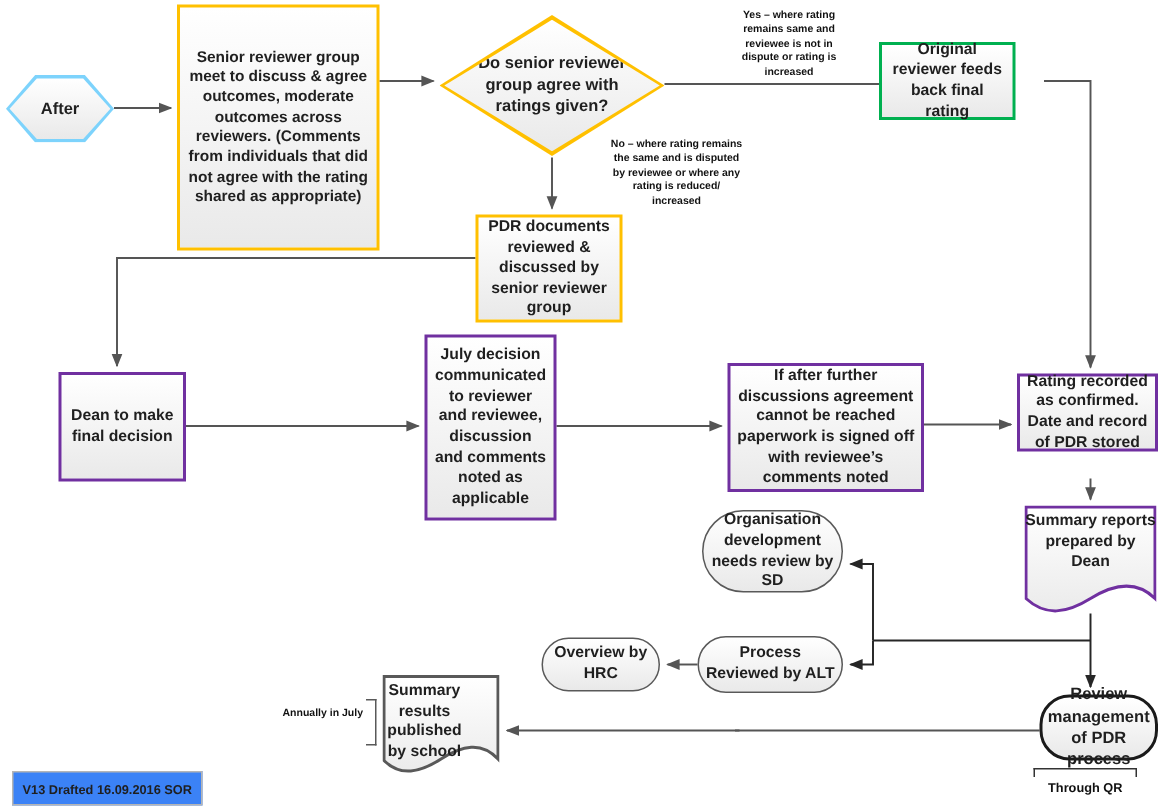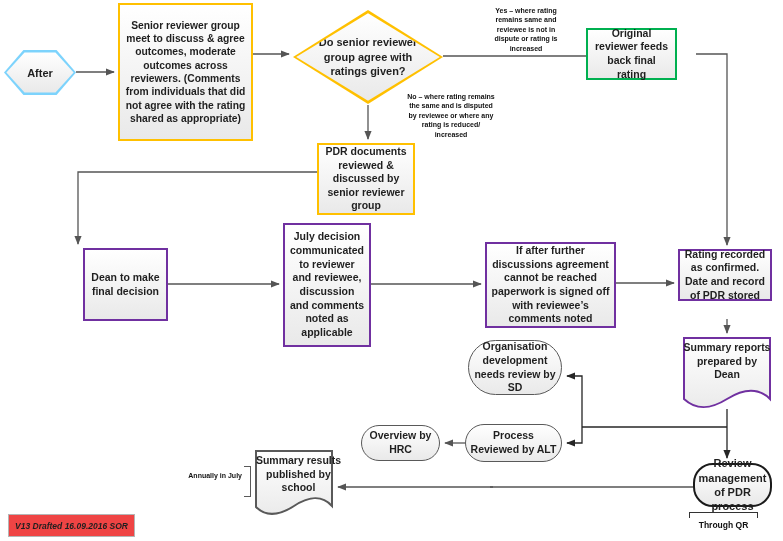--- a/index.html
+++ b/index.html
@@ -32,22 +32,22 @@
     text-align:center;color:#111;
   }
   .docnode{position:absolute;}
   .docnode svg{position:absolute;left:0;top:0;}
   .doctext{
     position:absolute;left:0;right:0;top:4px;text-align:center;
     font-weight:bold;font-size:10.5px;line-height:1.3;color:#1f1f1f;
   }
   .version{
     position:absolute;box-sizing:border-box;border:1px solid #b5b5b5;
-    background:#ef4444;display:flex;align-items:center;justify-content:center;
-    font-size:8.5px;font-weight:bold;color:#1f1f1f;font-style:italic;
+    background:#3b82f6;display:flex;align-items:center;justify-content:center;
+    font-size:8.5px;font-weight:bold;color:#1f1f1f;
   }
   .bracket-right{
     position:absolute;box-sizing:border-box;
     border-top:1.3px solid #595959;border-right:1.3px solid #595959;
     border-bottom:1.3px solid #595959;
   }
   .bracket-top{
     position:absolute;box-sizing:border-box;
     border-top:1.4px solid #333;border-left:1.4px solid #333;border-right:1.4px solid #333;
   }
@@ -88,35 +88,35 @@
     <path d="M727,427 H582"></path>
     <path d="M582,427 V376 H567" marker-end="url(#arrb)"></path>
     <path d="M582,427 V443 H567" marker-end="url(#arrb)"></path>
   </g>
 </svg>
 
 <div class="shape-outer hex" style="left:4px;top:50px;width:72px;height:45px;background:#7dd3fc;">
   <div class="shape-inner hex" style="inset:2.4px;font-size:11px;">After</div>
 </div>
 
-<div class="node gold" style="left:118px;top:3px;width:135px;height:138px;font-size:10.3px;">Senior reviewer group meet to discuss &amp; agree outcomes, moderate outcomes across reviewers. (Comments from individuals that did not agree with the rating shared as appropriate)</div>
+<div class="node gold" style="left:118px;top:3px;width:135px;height:164px;font-size:10.3px;">Senior reviewer group meet to discuss &amp; agree outcomes, moderate outcomes across reviewers. (Comments from individuals that did not agree with the rating shared as appropriate)</div>
 
 <div class="shape-outer dia" style="left:293px;top:10px;width:150px;height:94px;background:#FFC000;">
   <div class="shape-inner dia" style="inset:3.2px;font-size:11px;line-height:1.35;padding:0 22px;">Do senior reviewer group agree with ratings given?</div>
 </div>
 
 <div class="small" style="left:486px;top:6px;width:80px;">Yes – where rating remains same and reviewee is not in dispute or rating is increased</div>
 
 <div class="node green" style="left:586px;top:28px;width:91px;height:52px;">Original reviewer feeds back final rating</div>
 
 <div class="small" style="left:406px;top:92px;width:90px;">No – where rating remains the same and is disputed by reviewee or where any rating is reduced/ increased</div>
 
 <div class="node gold" style="left:317px;top:143px;width:98px;height:72px;">PDR documents reviewed &amp; discussed by senior reviewer group</div>
 
-<div class="node purple" style="left:39px;top:248px;width:85px;height:73px;margin-left:44px;">Dean to make final decision</div>
+<div class="node purple" style="left:39px;top:248px;width:85px;height:73px;">Dean to make final decision</div>
 
 <div class="node purple" style="left:283px;top:223px;width:88px;height:124px;">July decision communicated to reviewer and reviewee, discussion and comments noted as applicable</div>
 
 <div class="node purple" style="left:485px;top:242px;width:131px;height:86px;">If after further discussions agreement cannot be reached paperwork is signed off with reviewee’s comments noted</div>
 
 <div class="node purple" style="left:678px;top:249px;width:94px;height:52px;">Rating recorded as confirmed. Date and record of PDR stored</div>
 
 <div class="docnode" style="left:683px;top:337px;width:88px;height:76px;">
   <svg width="88" height="76" viewBox="0 0 88 76">
     <defs>
@@ -131,21 +131,21 @@
 </div>
 
 <div class="node grayb" style="left:468px;top:340px;width:94px;height:55px;border-radius:28px;">Organisation development needs review by SD</div>
 
 <div class="node grayb" style="left:465px;top:424px;width:97px;height:38px;border-radius:19px;padding:2px;">Process Reviewed by ALT</div>
 
 <div class="node grayb" style="left:361px;top:425px;width:79px;height:36px;border-radius:18px;">Overview by HRC</div>
 
 <div class="node blackb" style="left:693px;top:463px;width:79px;height:44px;border-radius:20px;padding:1px;font-size:11px;">Review management of PDR process</div>
 
-<div class="docnode" style="left:255px;top:450px;width:56px;height:70px;padding-left:31px;">
+<div class="docnode" style="left:255px;top:450px;width:56px;height:70px;">
   <svg width="78" height="70" viewBox="0 0 78 70">
     <path d="M1,1 H77 V56 C66,44 53,47 39,56 C25,65 12,68 1,57 Z" fill="url(#gfill)" stroke="#595959" stroke-width="2"></path>
   </svg>
   <div class="doctext">Summary results published by school</div>
 </div>
 
 <div class="small" style="left:186px;top:471px;width:56px;text-align:right;">Annually in July</div>
 <div class="bracket-right" style="left:244px;top:466px;width:7px;height:31px;"></div>
 
 <div class="bracket-top" style="left:689px;top:512px;width:69px;height:6px;"></div>

